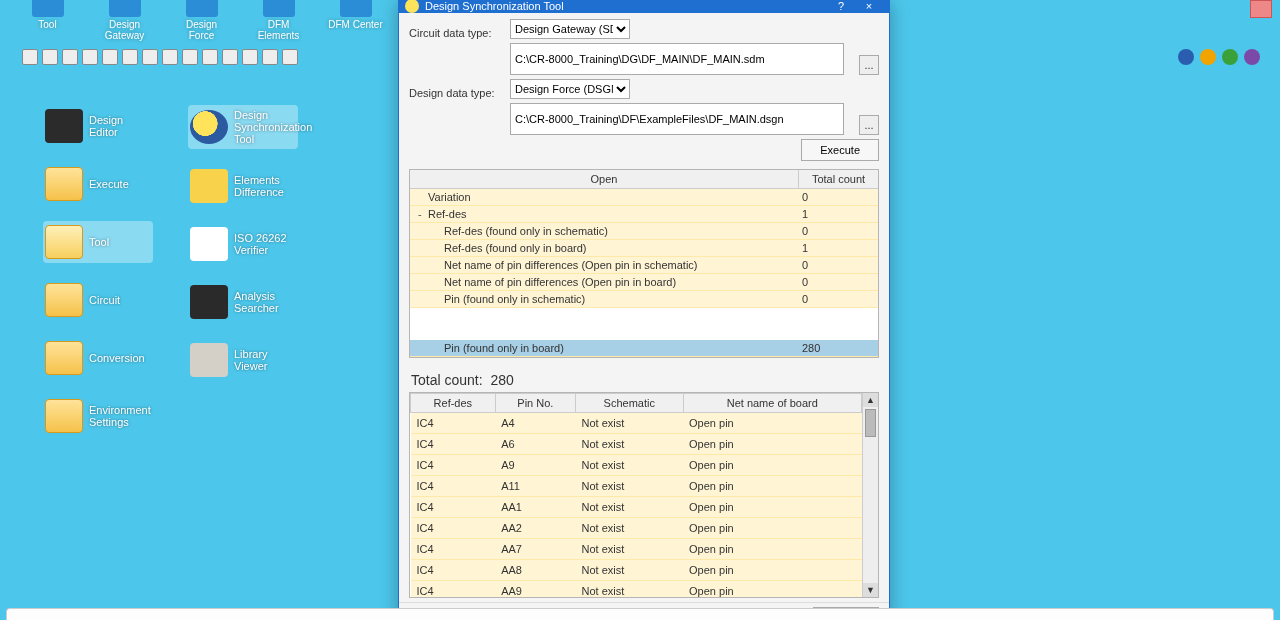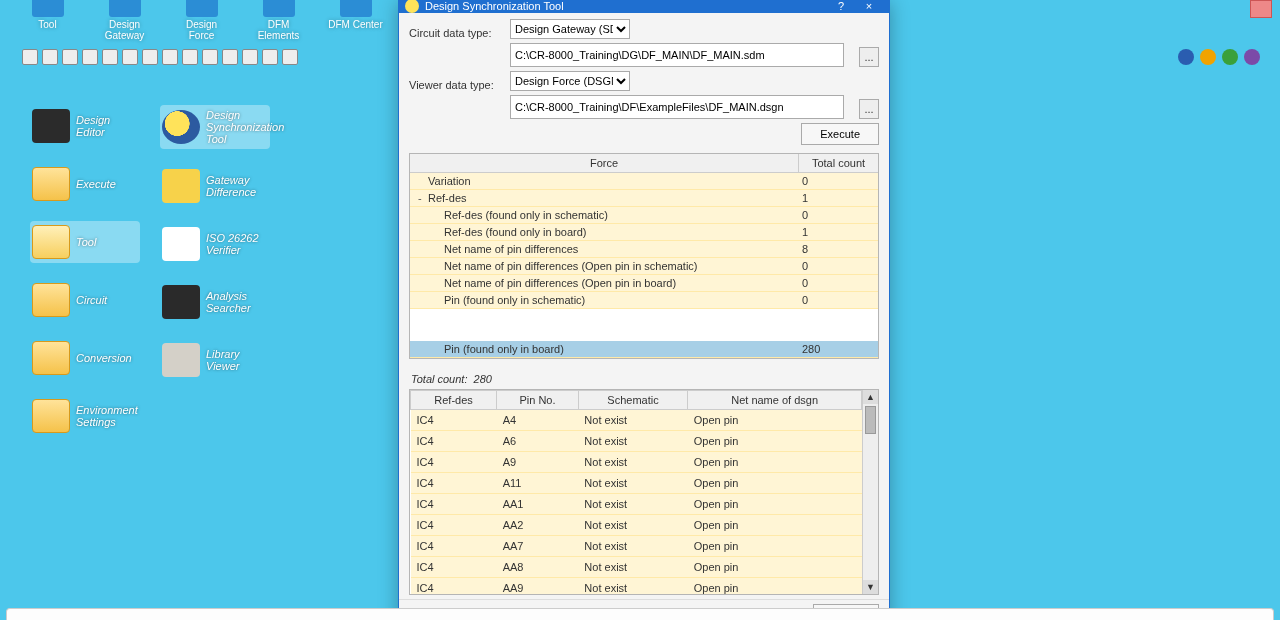--- a/index.html
+++ b/index.html
@@ -45,22 +45,22 @@
   .toolbar-right .tr.g{background:#3aa03a;}
   .toolbar-right .tr.p{background:#7b4aa8;}
 
   .win-btn {
     position:absolute; top:0; right:8px;
     width:22px;height:18px;background:#e88;border:1px solid #c55;
   }
 
   
   .desk {
-    position:absolute; left:30px; top:105px;
-    display:flex; gap:20px;font-style:italic;
+    position:absolute; left:43px; top:105px;
+    display:flex; gap:35px;
   }
   .desk-col { display:flex; flex-direction:column; gap:16px; }
   .desk-item {
     display:flex; align-items:center; gap:6px;
     width:110px; padding:4px 2px; border-radius:4px;
     color:#fff; font-size:11px; text-shadow:0 0 3px rgba(0,0,0,.5);
   }
   .desk-item.sel { background:rgba(255,255,255,.35); color:#fff; }
   .desk-item .dicon {
     width:38px;height:34px;border-radius:4px;flex-shrink:0;
@@ -91,21 +91,21 @@
   .titlebar .wbtn{width:28px;text-align:center;cursor:default;}
 
   .dlg-body { padding:6px 10px 4px; }
 
   .frow { display:flex; align-items:flex-end; margin-bottom:4px; gap:15px;}
   .frow .lbl { width:86px; text-align:left; font-size:11px; color:#333;}
   .frow select {
     width:120px; height:20px; font-size:11px; border:1px solid #aaa; background:#fff;
   }
   .frow input.path {
-    flex:1; height:24px; font-size:11px; border:1px solid #aaa; background:#fff; padding:0 4px;
+    flex:1; height:32px; font-size:11px; border:1px solid #aaa; background:#fff; padding:0 4px;
   }
   .frow .browse {
     width:20px;height:20px;border:1px solid #aaa;background:#eee;font-size:11px;line-height:18px;text-align:center;
   }
   .exec-row { text-align:right; margin:4px 0 8px;}
   .btn {
     height:22px; padding:0 18px; font-size:11px;
     background:#f7f7f7; border:1px solid #aaa;
   }
 
@@ -123,21 +123,21 @@
     display:flex; font-size:11px; background:#fff5d5;
     border-bottom:1px solid #ffe9a8;
   }
   .summary .srow.sel{ background:#a7cfe6;margin-top:32px; }
   .summary .srow .c1{flex:1; padding:2px 4px 2px 10px;}
   .summary .srow .c2{width:80px; padding:2px 4px;}
   .summary .srow.ind1 .c1{padding-left:8px;}
   .summary .srow.ind2 .c1{padding-left:24px;}
   .summary .srow .twist{display:inline-block;width:8px;margin-right:2px;color:#555;}
 
-  .totcount { font-size:11px; margin:14px 0 4px 2px;font-style:italic;}
+  .totcount { font-size:14px; margin:14px 0 4px 2px;}
 
   
   .grid {
     border:1px solid #b5b5b5; background:#fff; position:relative;
     height:206px; display:flex;
   }
   .grid .gbody{flex:1; overflow:hidden;}
   .grid table{ width:100%; border-collapse:collapse; font-size:11px;}
   .grid th{
     background:#f0f0f0; border:1px solid #ccc;
@@ -233,21 +233,21 @@
         <span>Environment Settings</span>
       </div>
     </div>
   <div class="desk-col" id="desk-col2">
       <div class="desk-item sel">
         <div class="dicon dst"></div>
         <span>Design Synchronization Tool</span>
       </div>
       <div class="desk-item">
         <div class="dicon cdiff"></div>
-        <span>Gateway Difference</span>
+        <span>Elements Difference</span>
       </div>
       <div class="desk-item">
         <div class="dicon vf"></div>
         <span>ISO 26262 Verifier</span>
       </div>
       <div class="desk-item">
         <div class="dicon ls"></div>
         <span>Analysis Searcher</span>
       </div>
       <div class="desk-item">
@@ -274,59 +274,55 @@
         <option>Design Gateway (SDM)</option>
       </select>
     </div>
     <div class="frow">
       <span class="lbl"></span>
       <input class="path" value="C:\CR-8000_Training\DG\DF_MAIN\DF_MAIN.sdm" style="">
       <span class="browse">...</span>
     </div>
 
     <div class="frow">
-      <span class="lbl">Viewer data type:</span>
+      <span class="lbl">Design data type:</span>
       <select>
         <option>Design Force (DSGN)</option>
       </select>
     </div>
     <div class="frow">
       <span class="lbl"></span>
       <input class="path" value="C:\CR-8000_Training\DF\ExampleFiles\DF_MAIN.dsgn" style="">
       <span class="browse">...</span>
     </div>
     <div class="exec-row">
       <button class="btn">Execute</button>
     </div>
 
     <div class="summary">
       <div class="hdr">
-        <div class="c1">Force</div>
+        <div class="c1">Open</div>
         <div class="c2">Total count</div>
       </div>
       <div class="rows" id="summary-rows">
           <div class="srow ind1">
             <div class="c1"><span class="twist"></span>Variation</div>
             <div class="c2">0</div>
           </div>
           <div class="srow ind1">
             <div class="c1"><span class="twist">-</span>Ref-des</div>
             <div class="c2">1</div>
           </div>
           <div class="srow ind2">
             <div class="c1"><span class="twist"></span>Ref-des (found only in schematic)</div>
             <div class="c2">0</div>
           </div>
           <div class="srow ind2">
             <div class="c1"><span class="twist"></span>Ref-des (found only in board)</div>
             <div class="c2">1</div>
-          </div>
-          <div class="srow ind2">
-            <div class="c1"><span class="twist"></span>Net name of pin differences</div>
-            <div class="c2">8</div>
           </div>
           <div class="srow ind2">
             <div class="c1"><span class="twist"></span>Net name of pin differences (Open pin in schematic)</div>
             <div class="c2">0</div>
           </div>
           <div class="srow ind2">
             <div class="c1"><span class="twist"></span>Net name of pin differences (Open pin in board)</div>
             <div class="c2">0</div>
           </div>
           <div class="srow ind2">
@@ -345,21 +341,21 @@
     </div>
 
     <div class="grid">
       <div class="gbody">
         <table>
           <thead>
               <tr id="grid-head">
                 <th>Ref-des</th>
                 <th>Pin No.</th>
                 <th>Schematic</th>
-                <th>Net name of dsgn</th>
+                <th>Net name of board</th>
               </tr>
             </thead>
           <tbody id="grid-body">
               <tr>
                 <td>IC4</td>
                 <td>A4</td>
                 <td>Not exist</td>
                 <td>Open pin</td>
               </tr>
               <tr>

